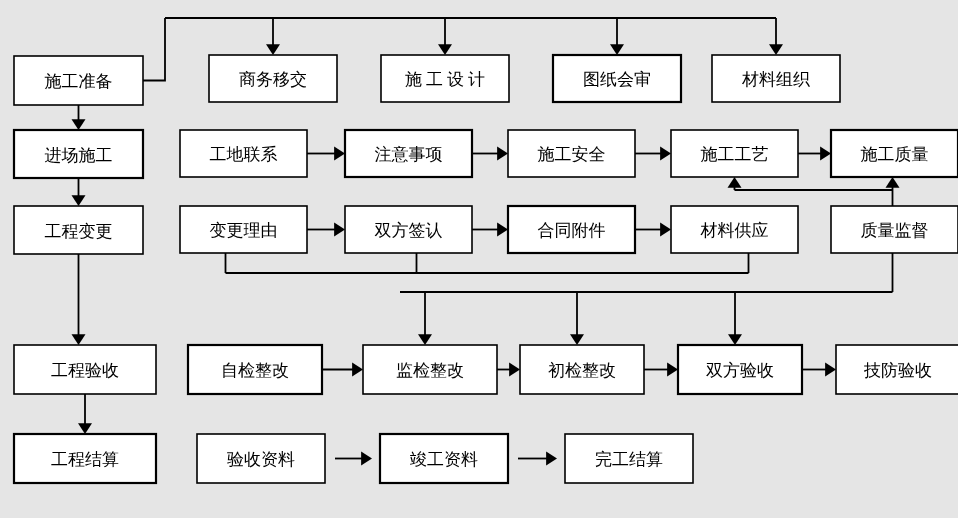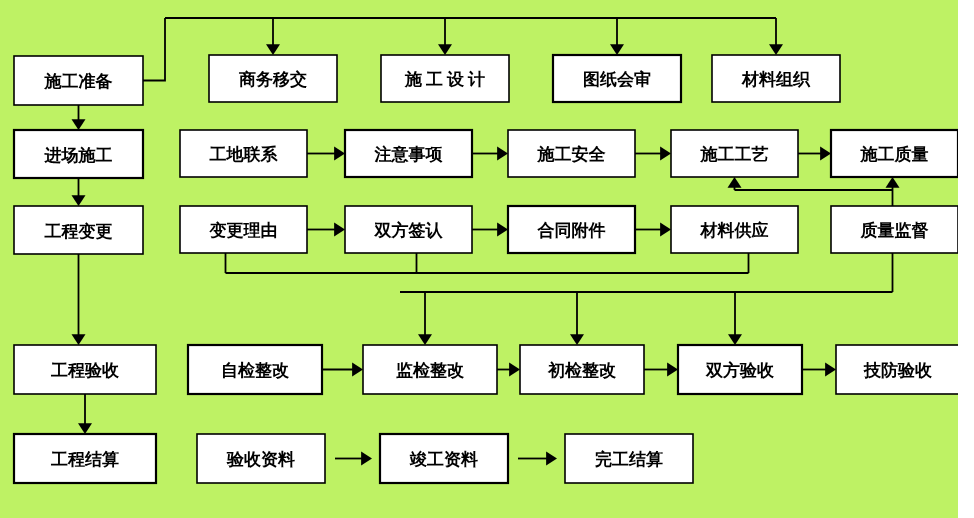--- a/index.html
+++ b/index.html
@@ -7,23 +7,22 @@
     padding: 0;
     background: #ffffff;
   }
   body {
     font-family: "Liberation Serif", "DejaVu Serif", serif;
   }
   #chart-root {
     position: relative;
     width: 958px;
     height: 518px;
-    background: #bef264;
+    background: #e5e5e5;
     overflow: hidden;
-    font-weight: bold;
   }
   svg.flow {
     position: absolute;
     top: 0;
     left: 0;
     width: 974px;
     height: 518px;
     display: block;
   }
   .node-rect {

